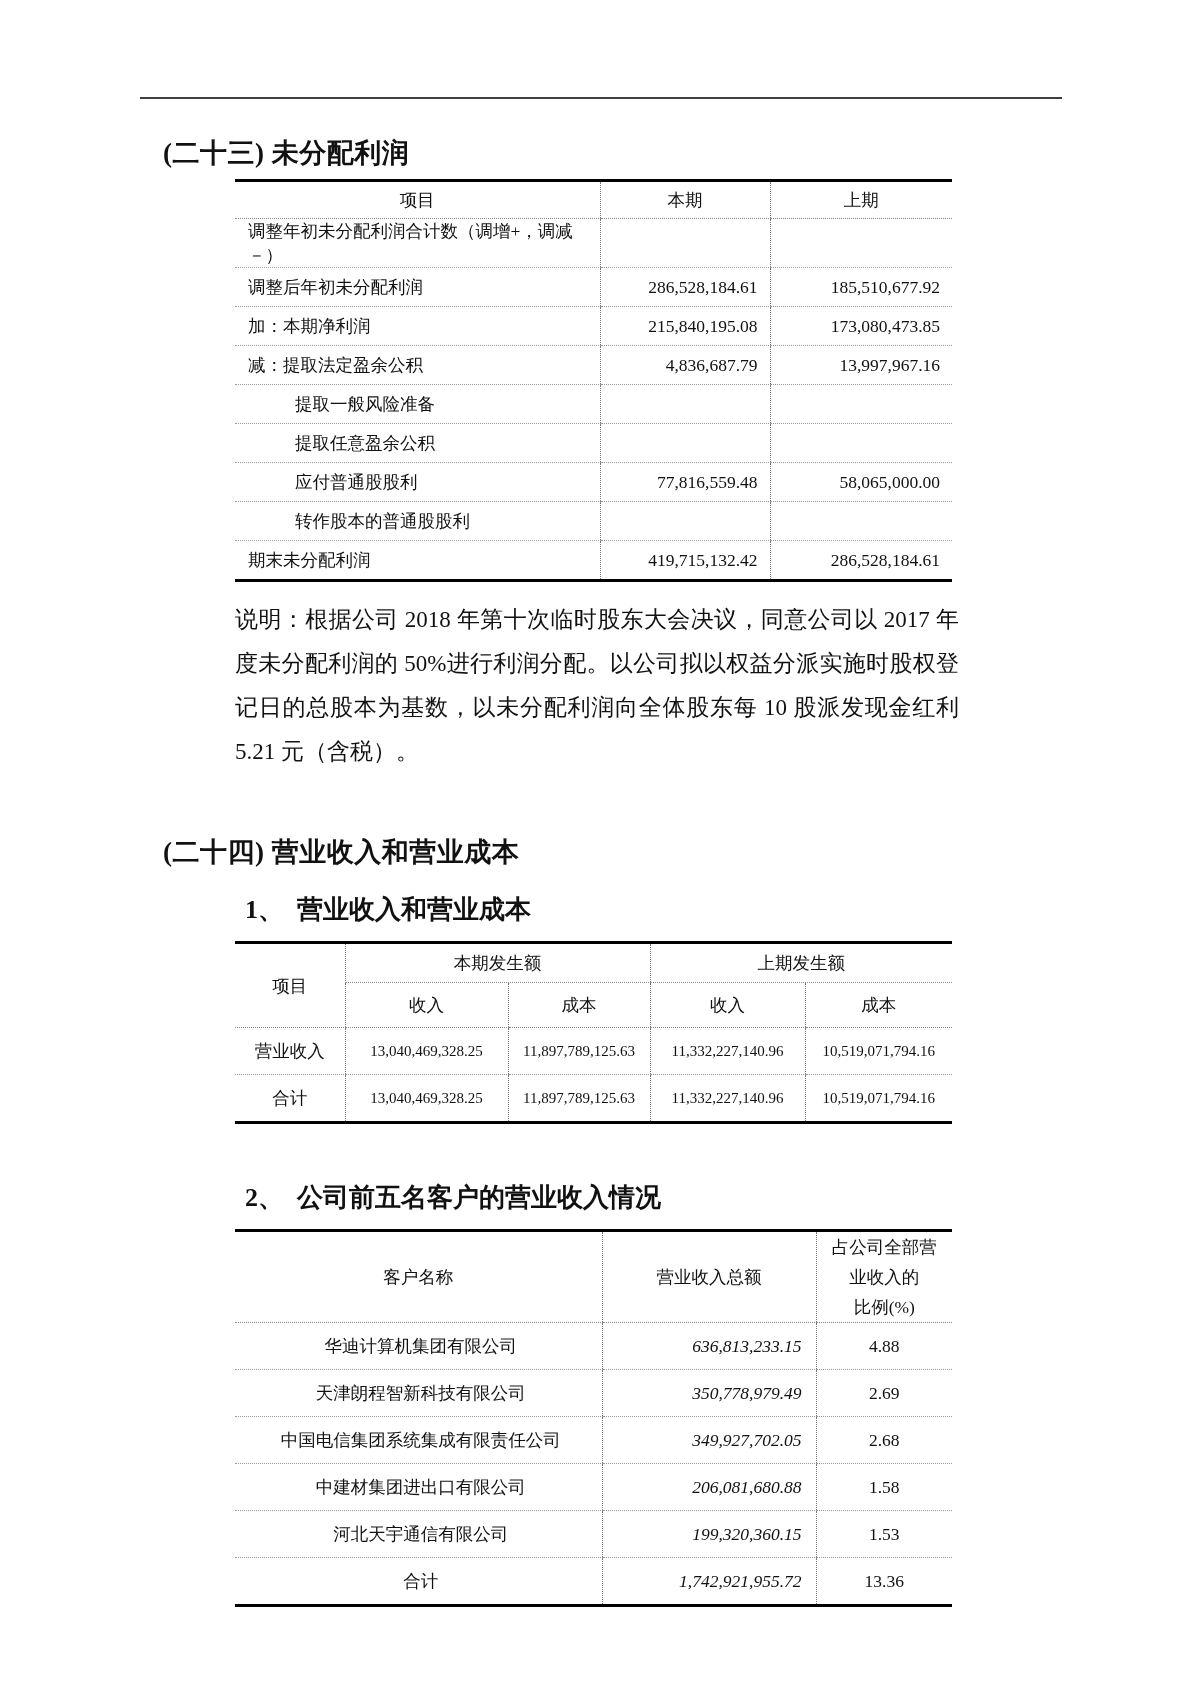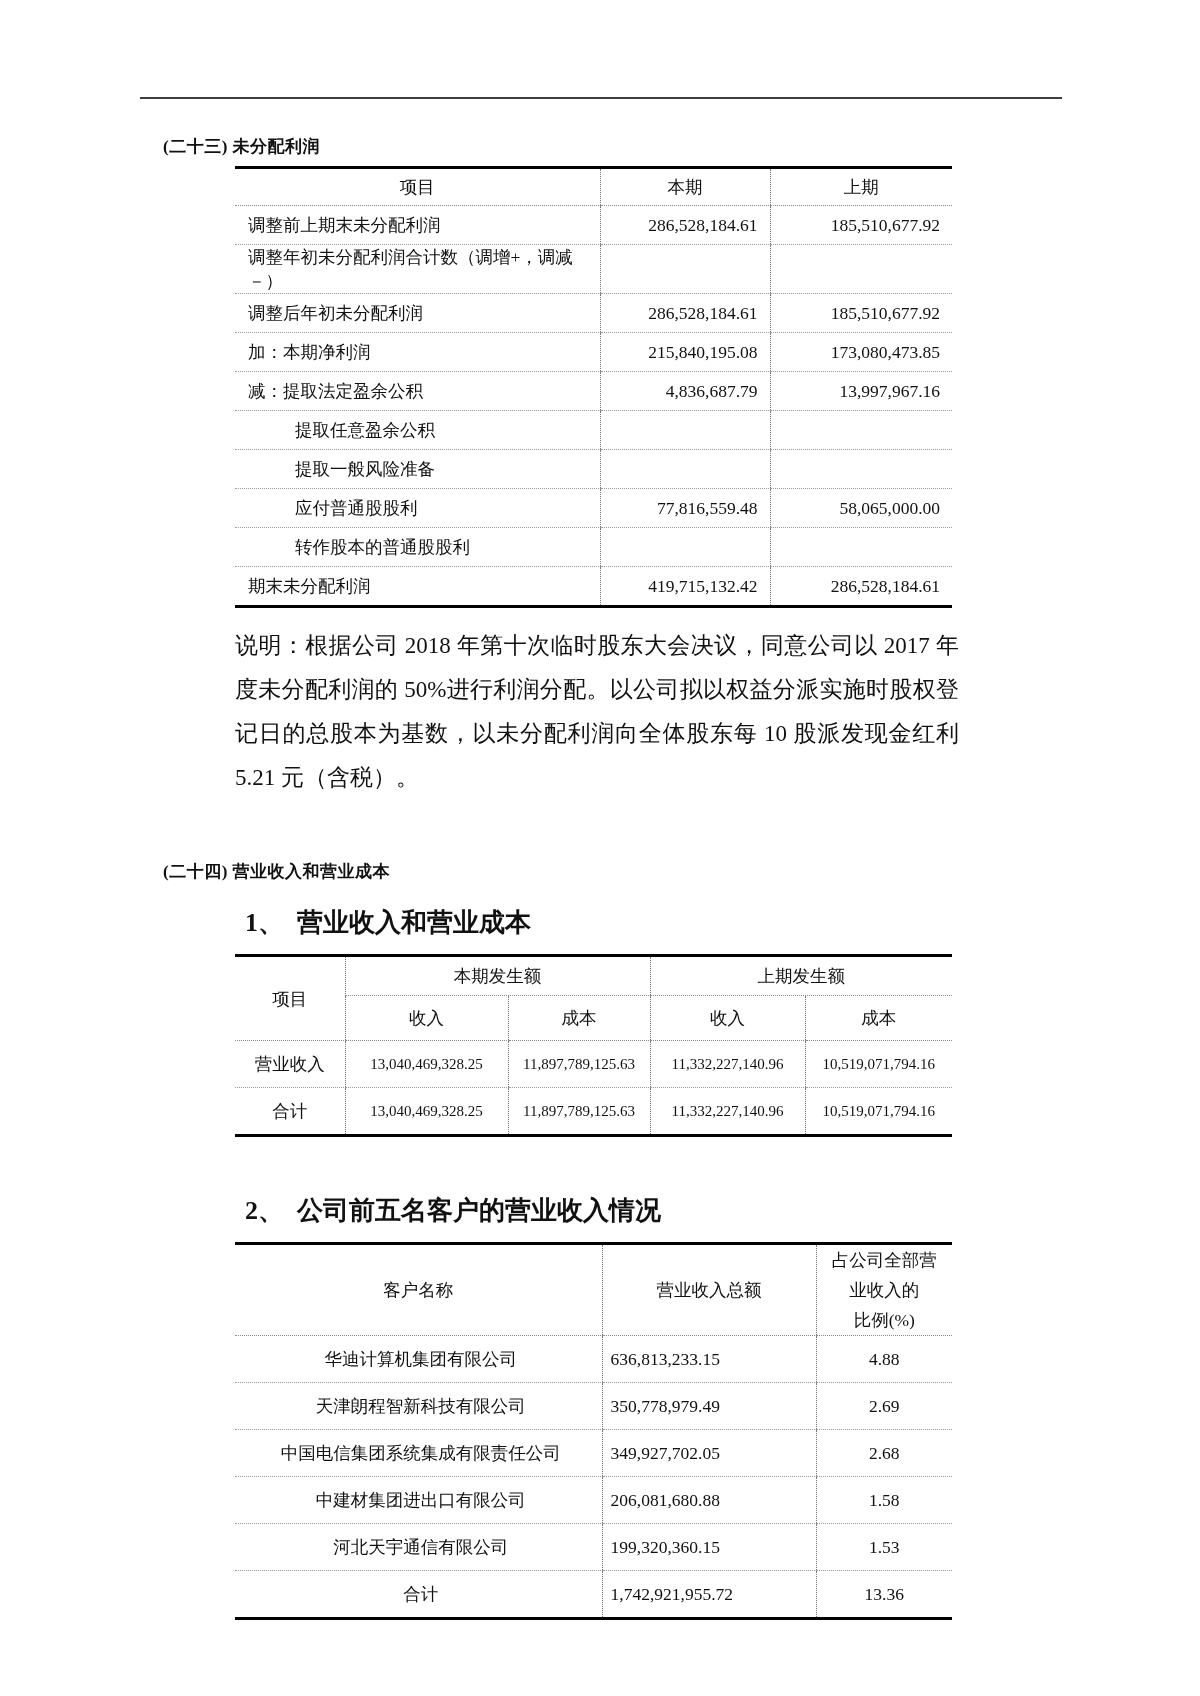--- a/index.html
+++ b/index.html
@@ -2,21 +2,21 @@
 <html><head>
 <meta charset="utf-8">
 <style>
   html,body{margin:0;padding:0;}
   body{
     width:1200px;height:1696px;background:#ffffff;color:#111;
     font-family:"Liberation Serif","DejaVu Serif",serif;
     overflow:hidden;position:relative;
   }
   .top-rule{margin:97px 0 0 140px;width:922px;height:0;border-top:2px solid #3f3f3f;}
-  h2.sec{margin:36px 0 8px 163px;font-size:17px;font-weight:bold;letter-spacing:.5px;}
+  h2.sec{margin:36px 0 8px 163px;font-size:27px;font-weight:bold;letter-spacing:.5px;}
   h2.sec24{margin-top:60px;}
   h2.sec25{margin-top:112px;}
   h3.sub{margin:22px 0 14px 245px;font-size:26px;font-weight:bold;}
   h3.sub .num{display:inline-block;min-width:52px;}
   table{border-collapse:collapse;margin-left:235px;width:717px;table-layout:fixed;
         border-top:3px solid #000;border-bottom:3px solid #000;font-size:17.5px;}
   td,th{padding:0 8px;font-weight:normal;vertical-align:middle;}
   
   .t1 th{height:36px;text-align:center;border-bottom:1px dotted #8a8a8a;}
   .t1 td{height:38px;border-bottom:1px dotted #9a9a9a;}
@@ -36,21 +36,21 @@
   .t2 .vline{border-left:1px dotted #777;}
   .t2 .item-h{border-bottom:1px dotted #8a8a8a;}
   .t2 .numcell{font-size:15px;}
   
   .t3 th{height:74px;text-align:center;border-bottom:1px dotted #8a8a8a;line-height:30px;}
   .t3 td{height:46px;border-bottom:1px dotted #9a9a9a;}
   .t3 tr:last-child td{border-bottom:none;}
   .t3 .vline{border-left:1px dotted #777;}
   .t3 .cust{text-align:center;padding-left:13px;}
   .t3 .cust.total{text-align:center;}
-  .t3 .rev{text-align:left;padding-right:14px;}
+  .t3 .rev{text-align:right;padding-right:14px;font-style:italic;}
   .t3 .ratio{text-align:center;}
 </style>
 </head>
 <body>
 
 <div class="top-rule"></div>
 
 <h2 class="sec">(二十三) 未分配利润</h2>
 
 <table class="t1">
@@ -61,51 +61,46 @@
     </colgroup>
   <thead>
     <tr>
       <th>项目</th>
       <th class="vline">本期</th>
       <th class="vline">上期</th>
     </tr>
   </thead>
   <tbody>
     <tr>
-      <td class="lbl">调整前上期末未分配利润</td>
-      <td class="num vline">286,528,184.61</td>
-      <td class="num vline">185,510,677.92</td>
-    </tr>
-    <tr>
       <td class="lbl">调整年初未分配利润合计数（调增+，调减－）</td>
       <td class="num vline"></td>
       <td class="num vline"></td>
     </tr>
     <tr>
       <td class="lbl">调整后年初未分配利润</td>
       <td class="num vline">286,528,184.61</td>
       <td class="num vline">185,510,677.92</td>
     </tr>
     <tr>
       <td class="lbl">加：本期净利润</td>
       <td class="num vline">215,840,195.08</td>
       <td class="num vline">173,080,473.85</td>
     </tr>
     <tr>
       <td class="lbl">减：提取法定盈余公积</td>
       <td class="num vline">4,836,687.79</td>
       <td class="num vline">13,997,967.16</td>
     </tr>
     <tr>
+      <td class="lbl indent">提取一般风险准备</td>
+      <td class="num vline"></td>
+      <td class="num vline"></td>
+    </tr>
+    <tr>
       <td class="lbl indent">提取任意盈余公积</td>
-      <td class="num vline"></td>
-      <td class="num vline"></td>
-    </tr>
-    <tr>
-      <td class="lbl indent">提取一般风险准备</td>
       <td class="num vline"></td>
       <td class="num vline"></td>
     </tr>
     <tr>
       <td class="lbl indent">应付普通股股利</td>
       <td class="num vline">77,816,559.48</td>
       <td class="num vline">58,065,000.00</td>
     </tr>
     <tr>
       <td class="lbl indent">转作股本的普通股股利</td>

